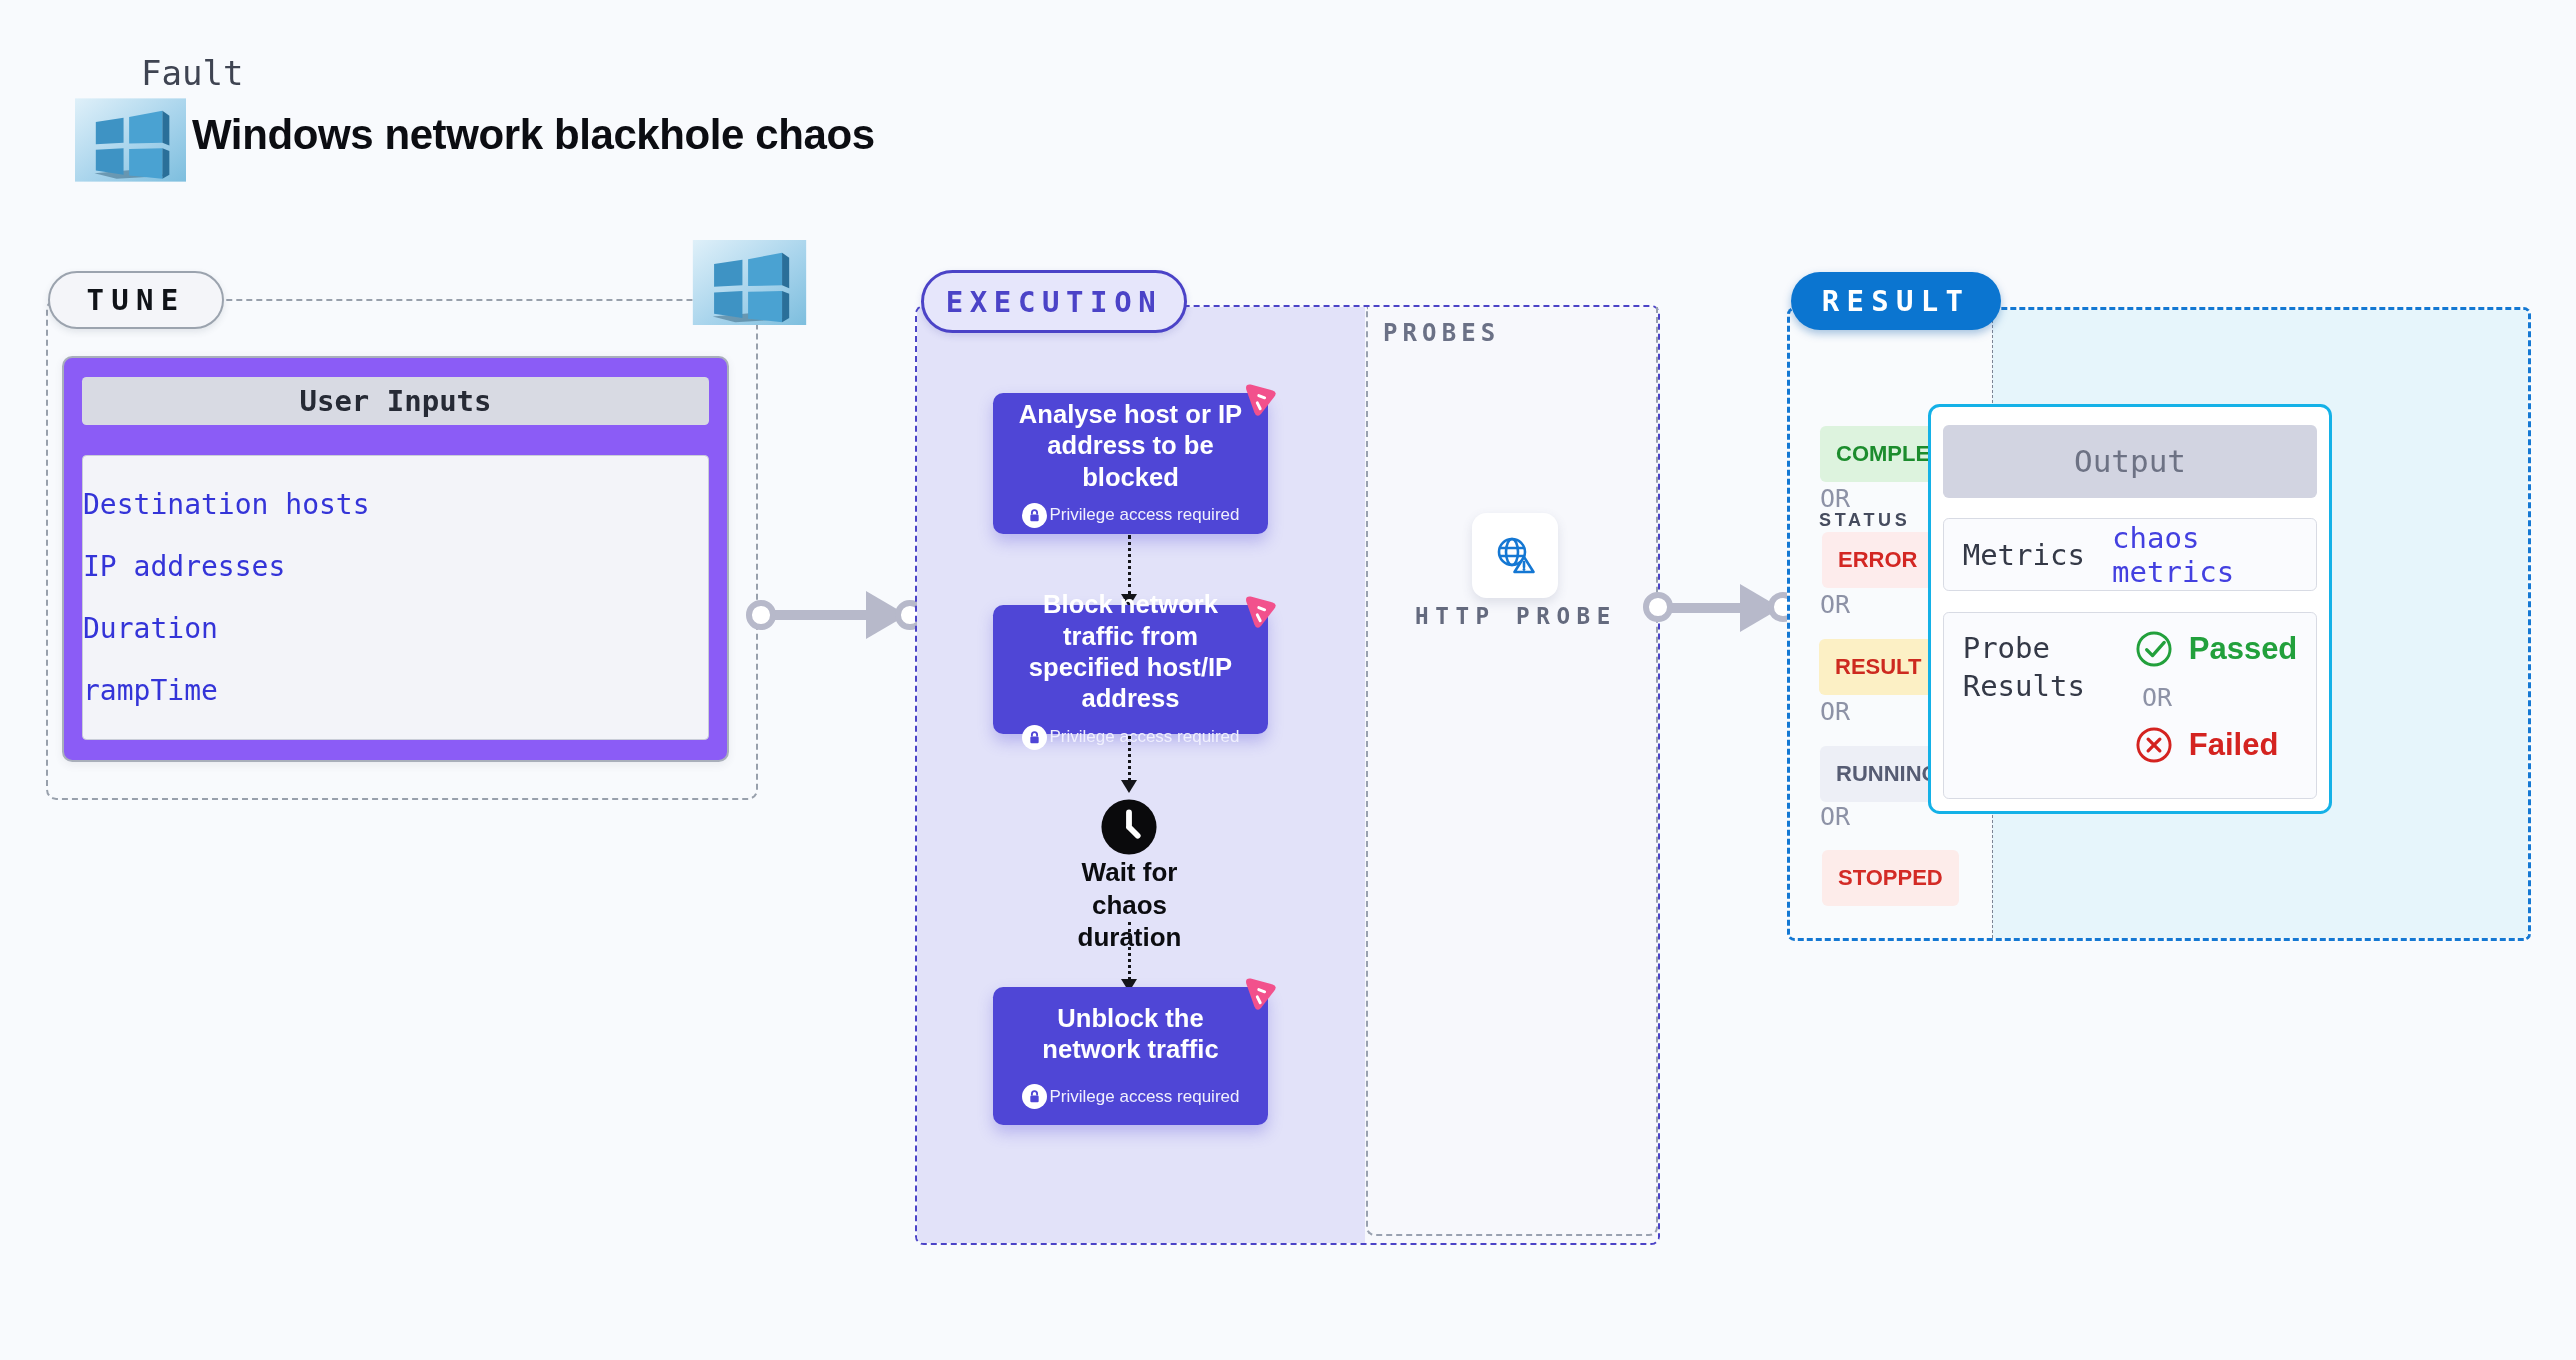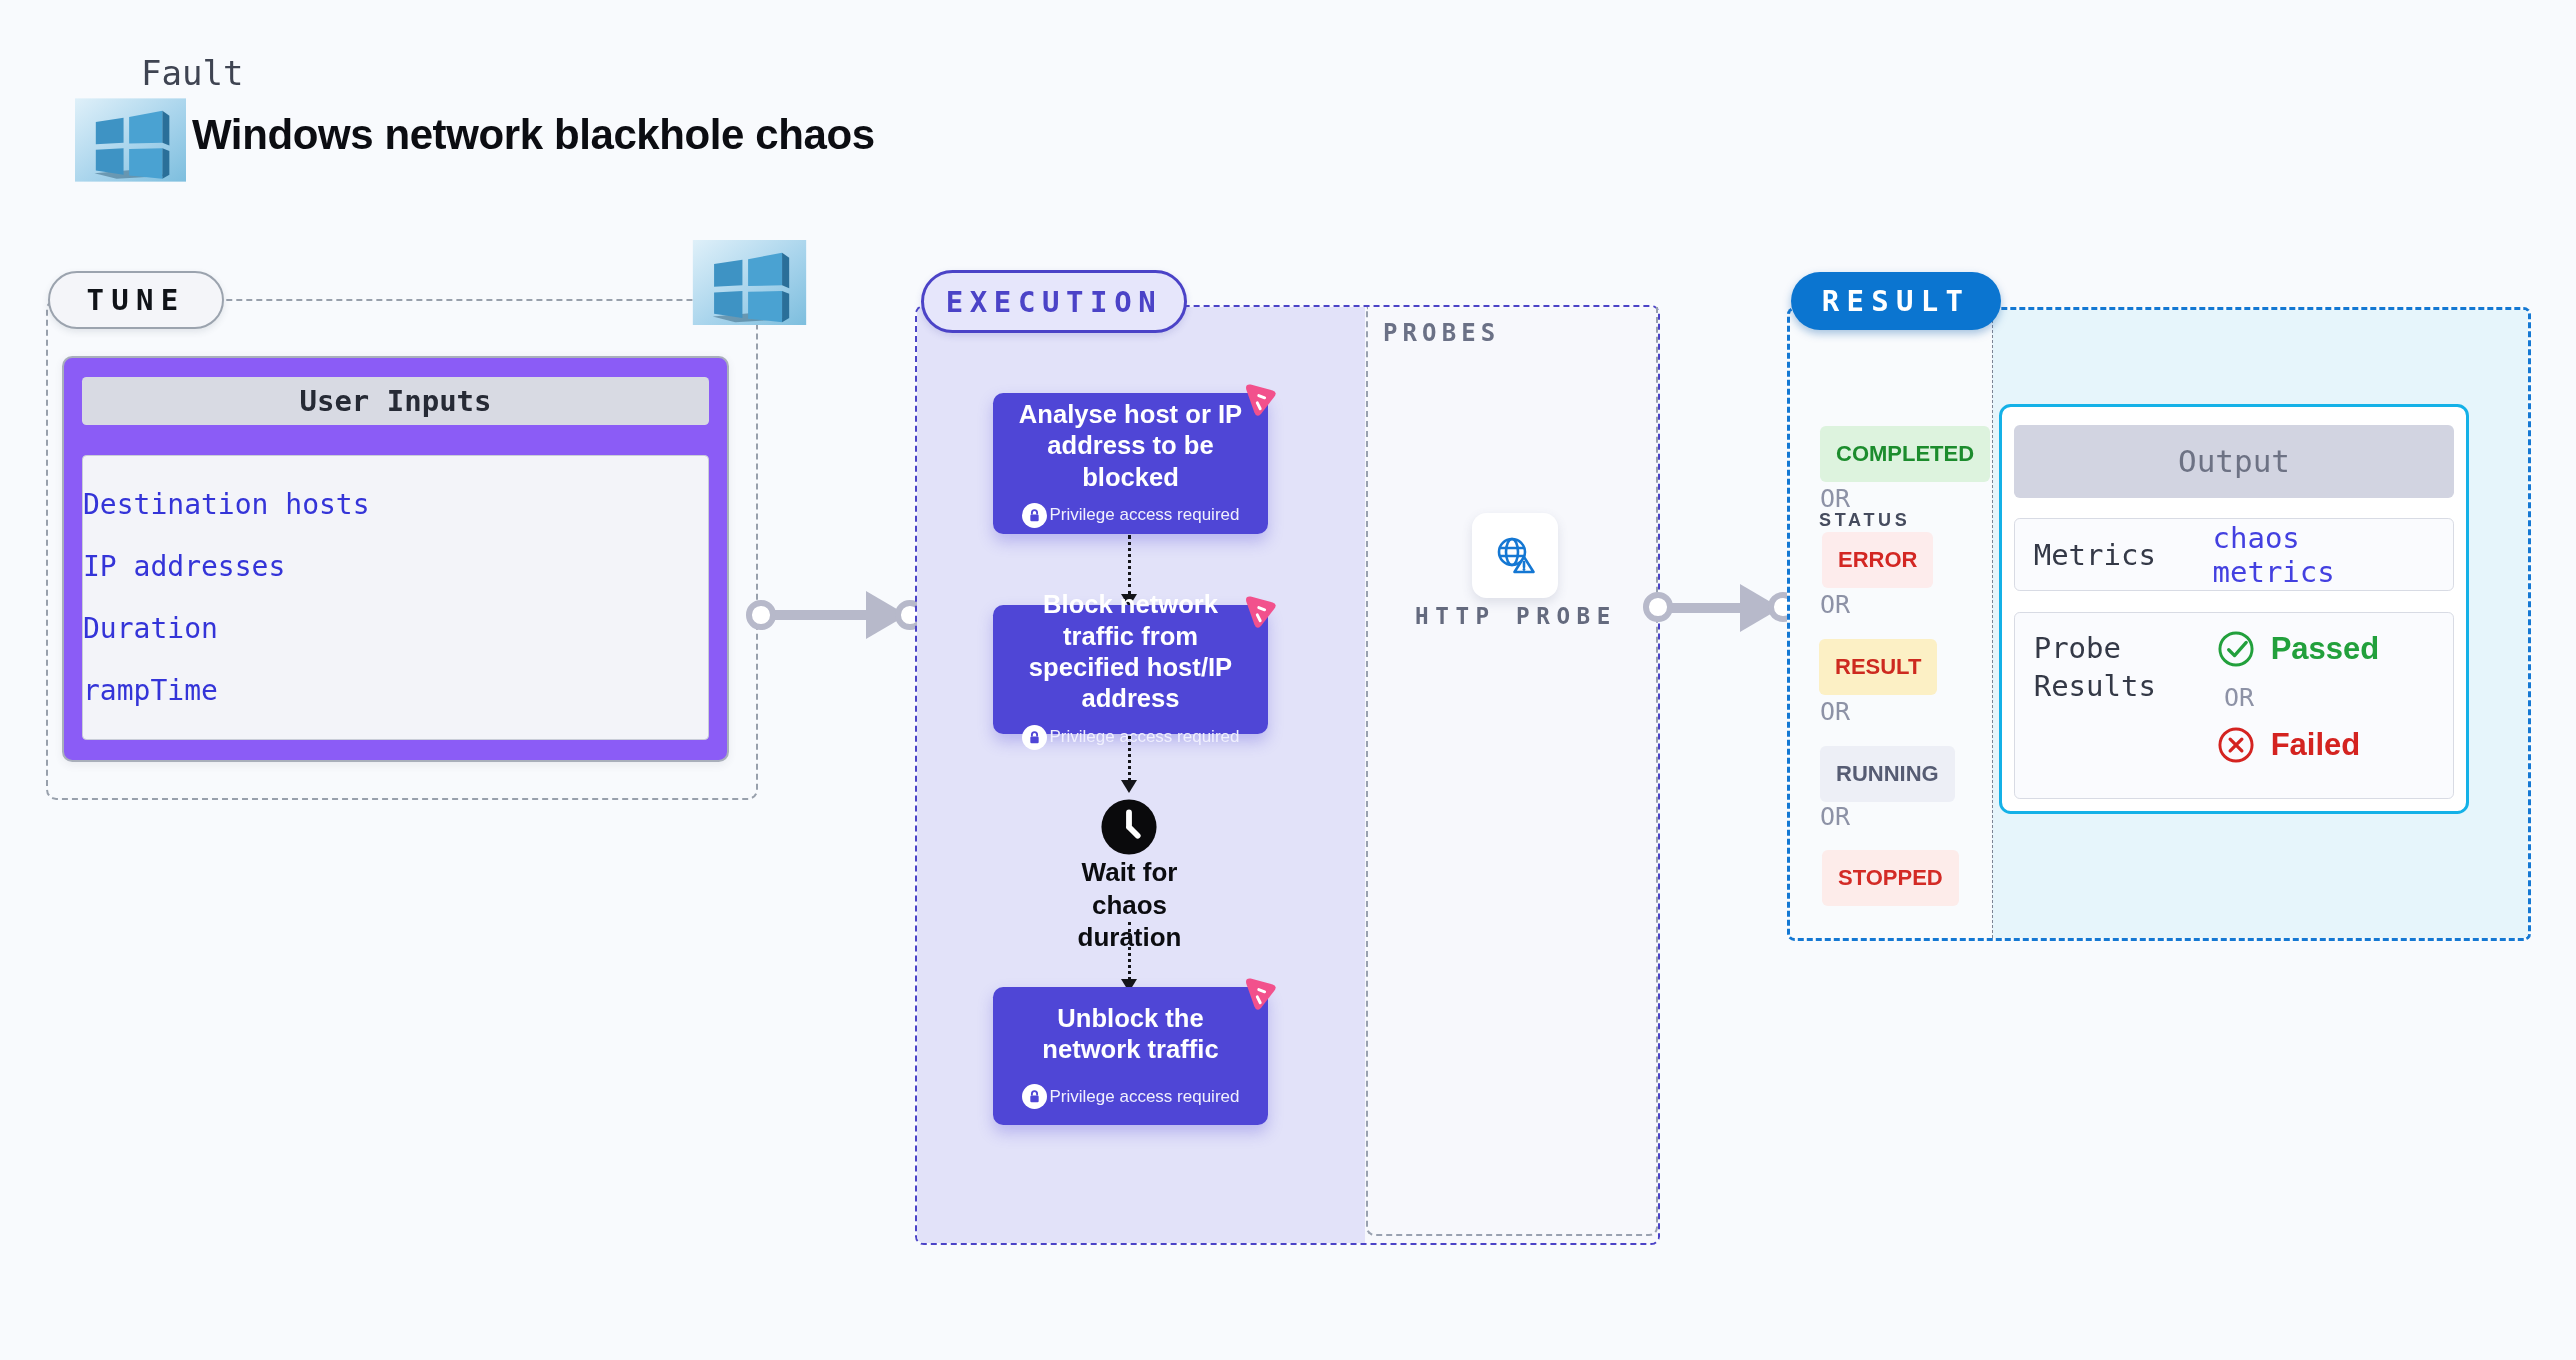--- a/index.html
+++ b/index.html
@@ -87,21 +87,21 @@
   .badge{border-radius:5.8px;padding:15px 16px;font-size:22px;font-weight:bold;display:inline-block;}
   .b-completed{left:1820px;top:426px;background:#ddf3de;color:#1c8c2d;}
   .b-error{left:1822px;top:532px;background:#fdecec;color:#d32723;}
   .b-timeout{left:1819px;top:639px;background:#fcf0c5;color:#cd2a1f;}
   .b-running{left:1820px;top:746px;background:#edeff6;color:#565c73;}
   .b-stopped{left:1822px;top:850px;background:#fdecea;color:#d32b26;}
   .or-sep{font-size:25px;color:#8d92a6;}
   .or-1{left:1820px;top:484px;} .or-2{left:1820px;top:590px;}
   .or-3{left:1820px;top:697px;} .or-4{left:1820px;top:802px;}
 
-  .output-card{left:1999px;top:404px;width:470px;height:410px;background:#ffffff;border:3.7px solid #14b1e7;
+  .output-card{left:1928px;top:404px;width:404px;height:410px;background:#ffffff;border:3.7px solid #14b1e7;
     border-radius:11.7px;box-sizing:border-box;padding:17.5px 11.7px 11.7px 11.7px;display:flex;flex-direction:column;}
   .output-header{height:73px;background:#d2d4e1;border-radius:5.8px;display:flex;align-items:center;
     justify-content:center;font-size:31px;color:#6d7284;flex:0 0 auto;}
   .metrics-row{margin-top:20.5px;height:73px;border:1.5px solid #d8dbe4;background:#fafbfe;border-radius:5.8px;
     display:flex;align-items:center;flex:0 0 auto;box-sizing:border-box;padding:0 19px;}
   .metrics-label{width:183px;font-size:29px;color:#343947;}
   .metrics-value{font-size:29px;color:#4340e0;cursor:pointer;}
   .probe-row{margin-top:20.5px;flex:1;border:1.5px solid #d8dbe4;background:#fafbfe;border-radius:5.8px;
     display:flex;box-sizing:border-box;padding:17.5px 19px;}
   .probe-row-label{width:183px;font-size:29px;color:#343947;line-height:1.3;}

